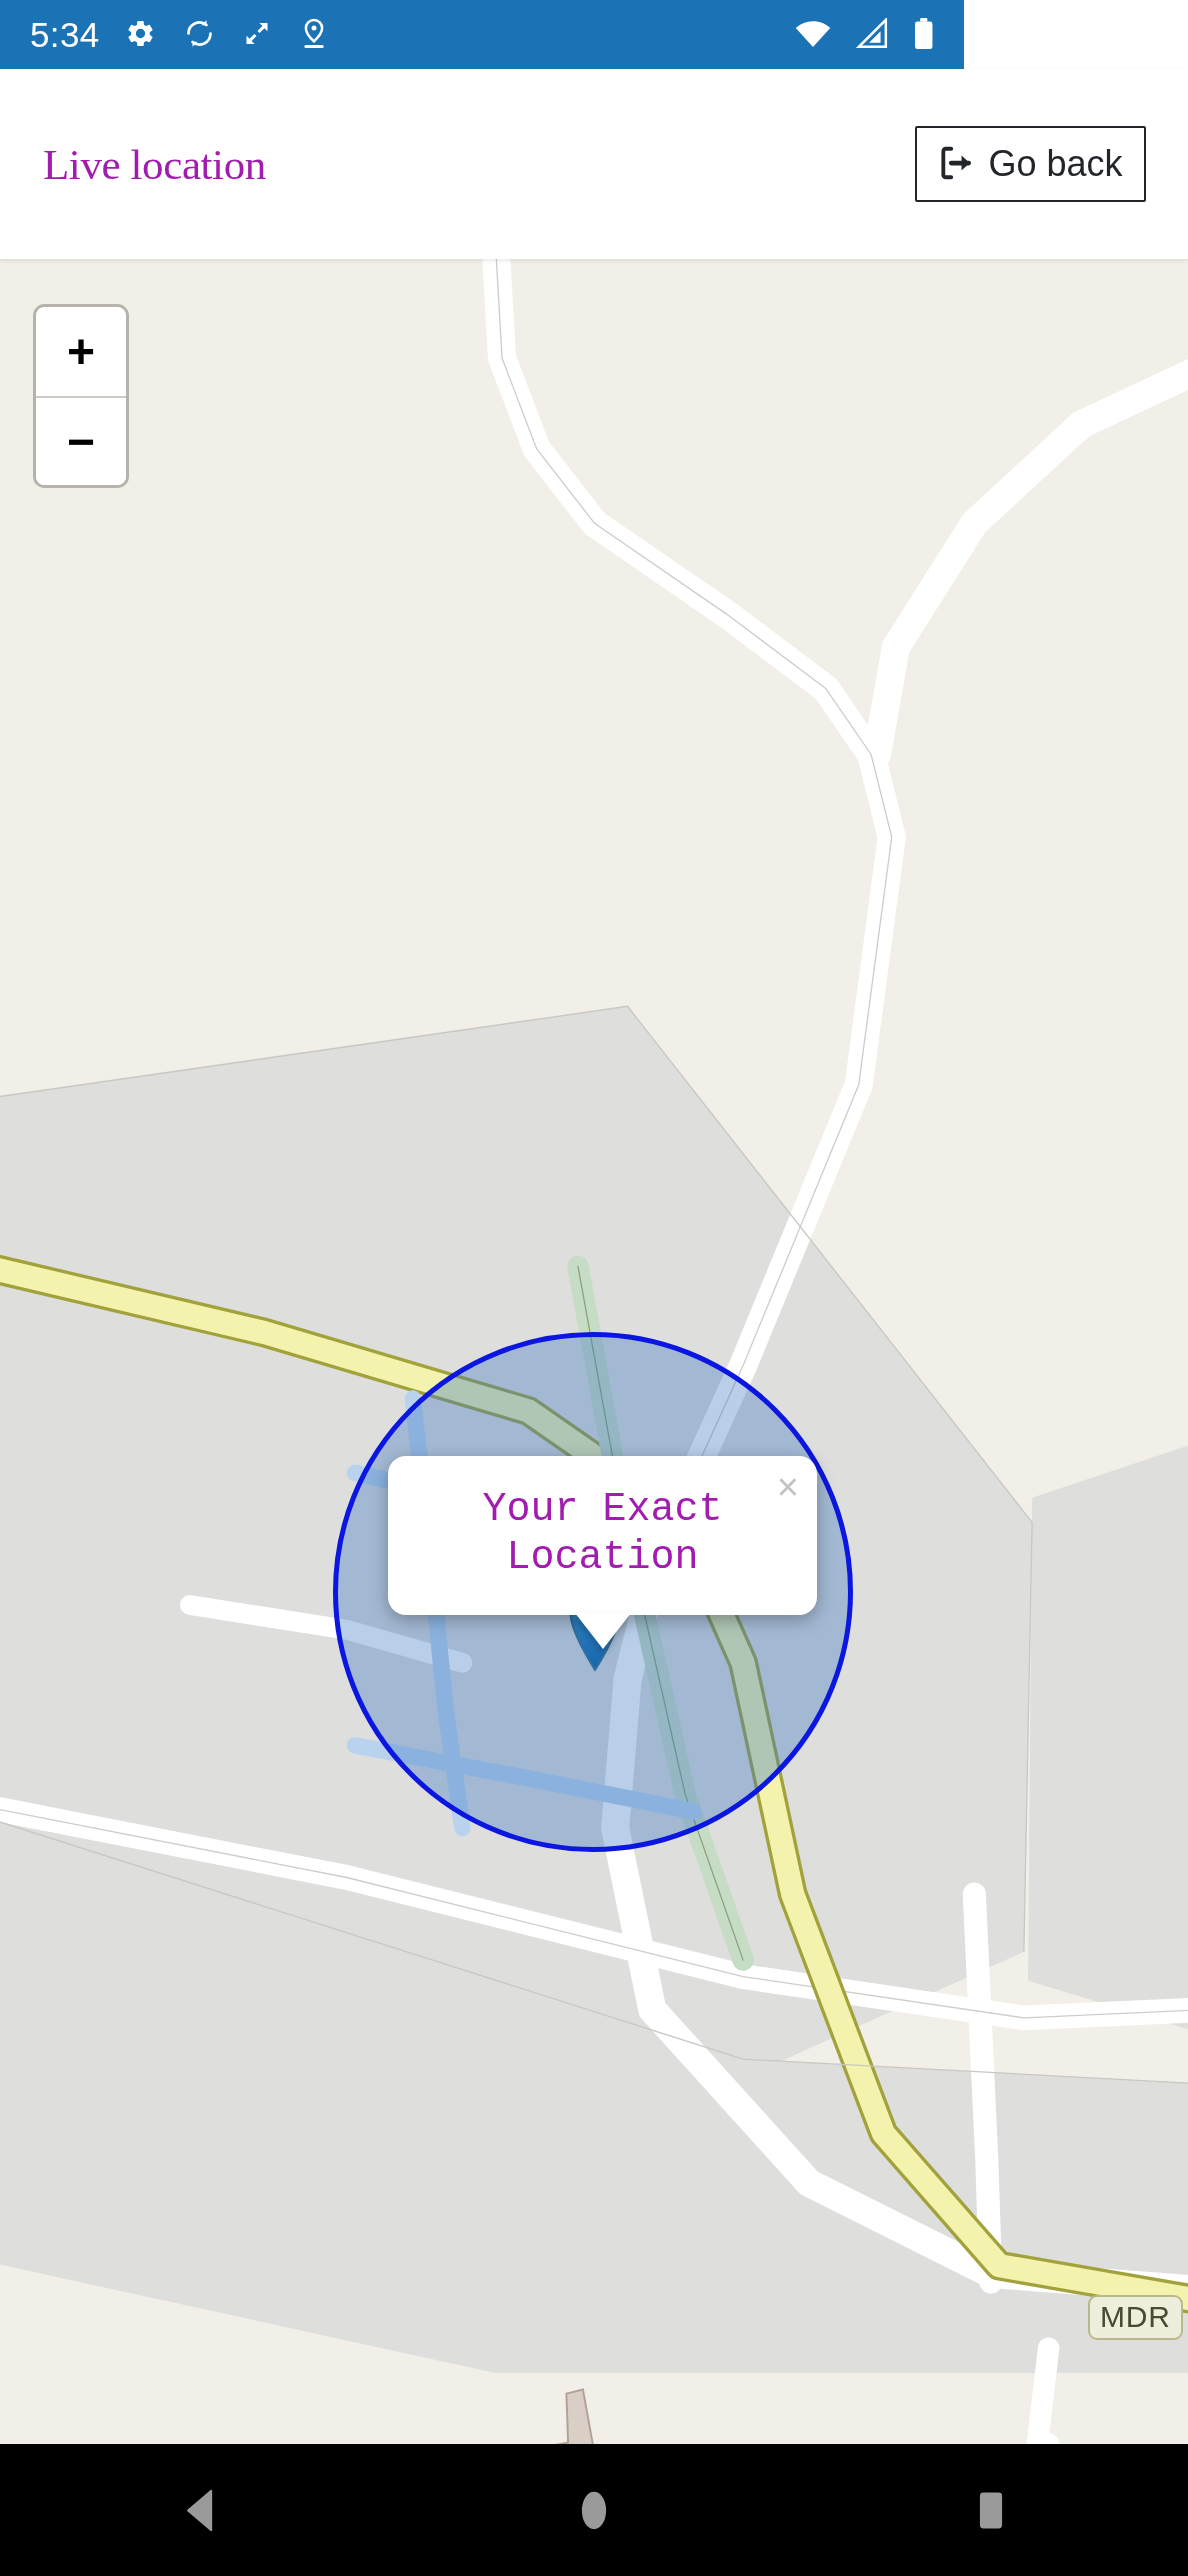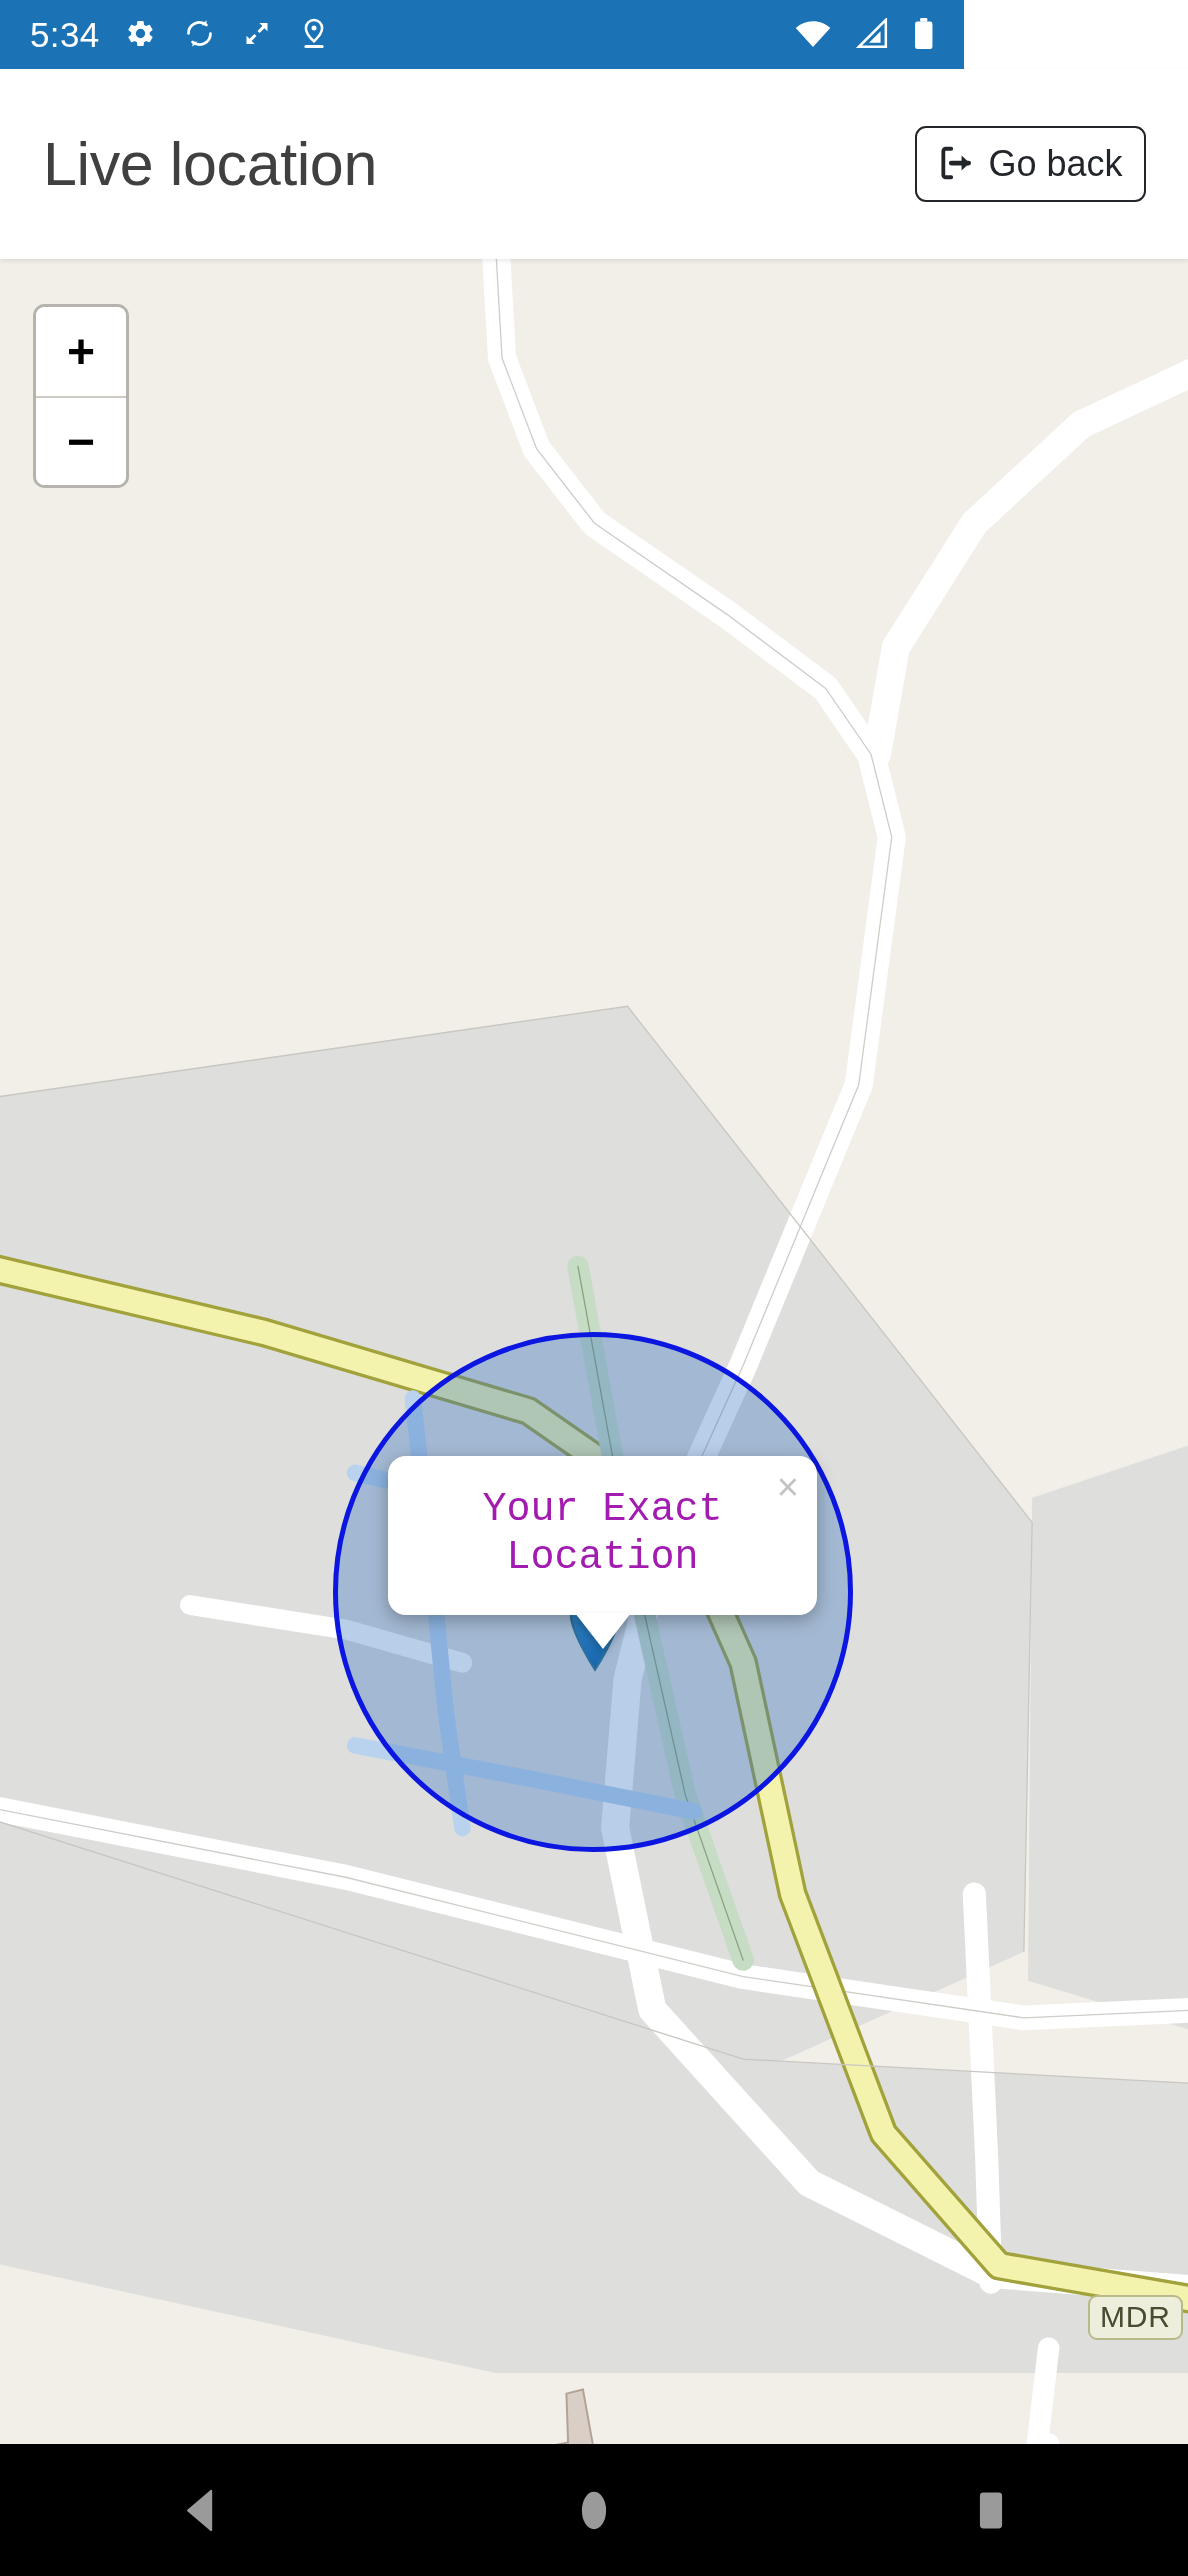--- a/index.html
+++ b/index.html
@@ -23,26 +23,26 @@
   .sb-icon{ display:block; }
 
   
   .header{
     position:absolute; left:0; top:69px; width:1189px; height:190px;
     background:#fff; display:flex; align-items:center;
     padding:0 43px; z-index:50;
     box-shadow:0 1.7px 5px rgba(0,0,0,.10);
   }
   .page-title{
-    font-size:61px; font-weight:400; color:#404040;
-    font-family:Liberation Sans, sans-serif; letter-spacing:-0.4px;
+    font-size:43px; font-weight:400; color:#a21caf;
+    font-family:Liberation Serif, serif; letter-spacing:-0.4px;
   }
   .goback-btn{
     margin-left:auto; display:flex; align-items:center; gap:13.2px;
-    border:2.5px solid #22262b; border-radius:11px;
+    border:2.5px solid #22262b; border-radius:2px;
     padding:15px 21.5px 15px 20px; background:#fff; cursor:pointer;
   }
   .goback-label{ font-size:36px; color:#22262b; font-family:"Liberation Sans",sans-serif; }
 
   
   .map{
     position:absolute; left:0; top:259px; width:1189px; height:2185px;
     background:#f2efe9; overflow:hidden; z-index:10;
   }
   .map-svg{ position:absolute; left:0; top:0; width:1189px; height:2185px; }

